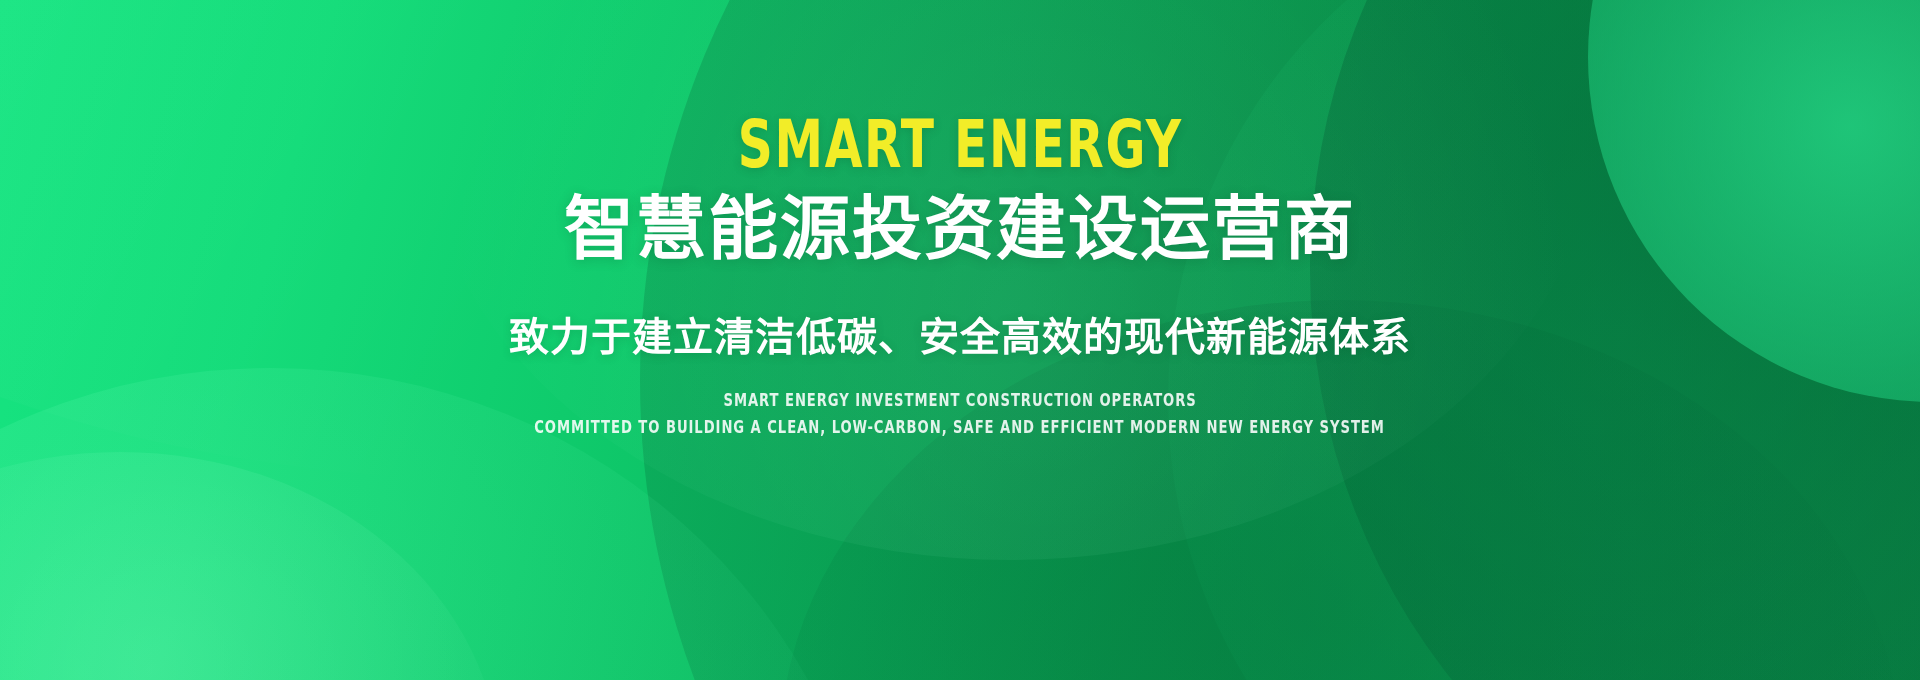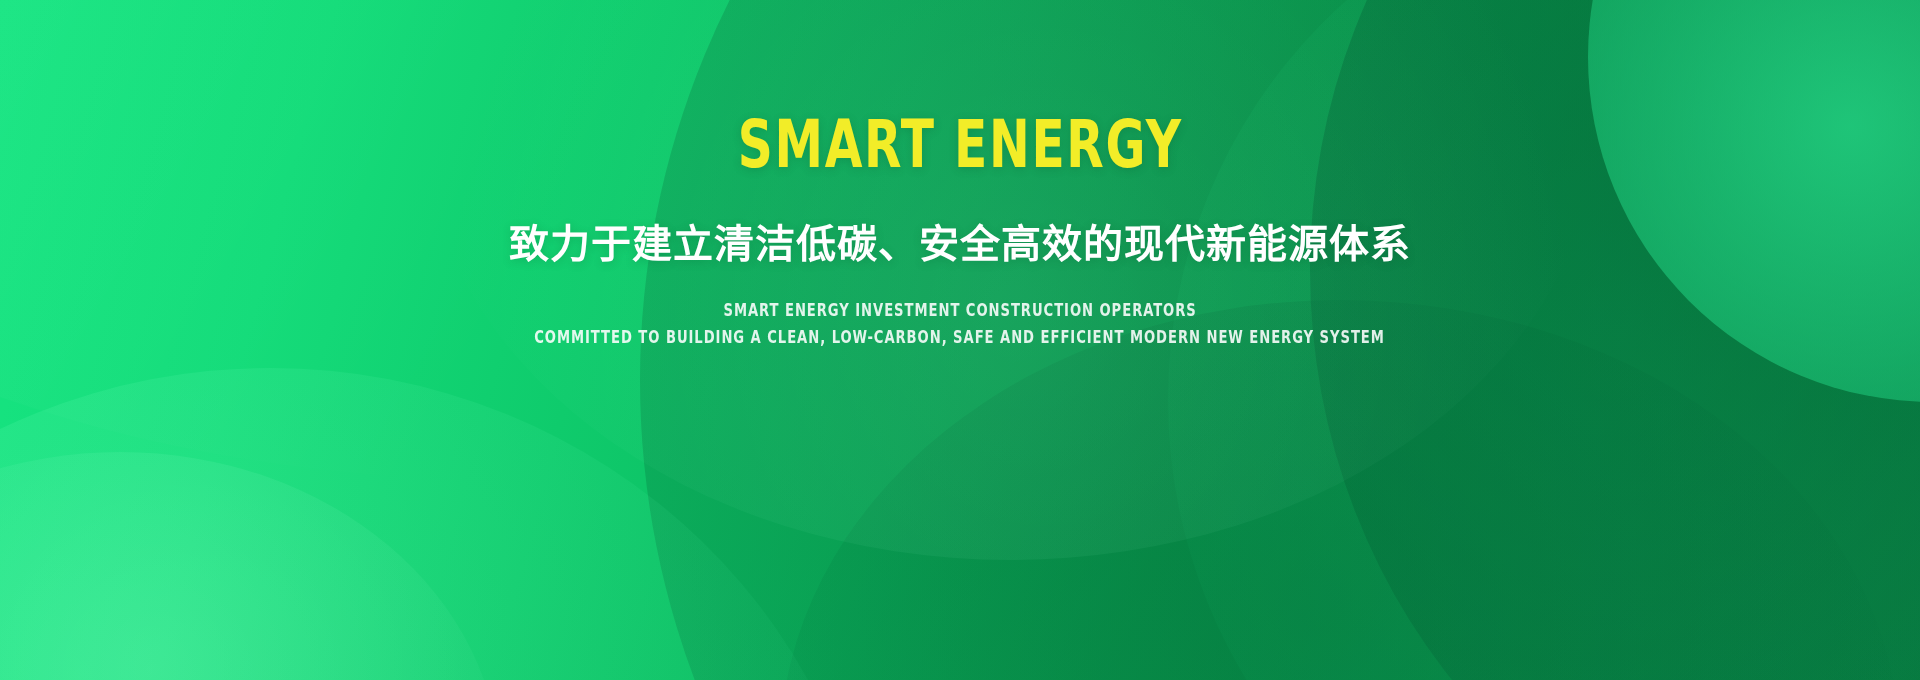--- a/index.html
+++ b/index.html
@@ -146,21 +146,21 @@
     font-weight: 700;
     letter-spacing: 2px;
     line-height: 1.12;
     color: #FFFFFF;
     margin: 12px 0 0 0;
     text-shadow: 0 2px 12px rgba(0,70,35,0.22);
     white-space: nowrap;
   }
 
   #subtitle-cn {
-    font-family: Liberation Mono, monospace;
+    font-family: Liberation Serif, serif;
     font-size: 40px;
     font-weight: 700;
     letter-spacing: 1px;
     line-height: 1.2;
     color: #FFFFFF;
     margin: 46px 0 0 0;
     text-shadow: 0 2px 10px rgba(0,70,35,0.20);
     white-space: nowrap;
   }
 
@@ -191,20 +191,21 @@
   <div class="shape" id="shape-mint-topright"></div>
   <div class="shape" id="shape-dark-bottom"></div>
   <div class="shape" id="shape-lobe-left"></div>
   <div class="shape" id="shape-highlight-bottomleft"></div>
   <div class="shape" id="shape-glow-center"></div>
 
   <div id="content">
 
     <h1 id="title-en">SMART ENERGY</h1>
 
+    <h2 id="title-cn">智慧能源投资建设运营商</h2>
 
     <p id="subtitle-cn">致力于建立清洁低碳、安全高效的现代新能源体系</p>
 
     <p class="subtitle-en" id="subtitle-en-1">SMART ENERGY INVESTMENT CONSTRUCTION OPERATORS</p>
 
     <p class="subtitle-en" id="subtitle-en-2">COMMITTED TO BUILDING A CLEAN, LOW-CARBON, SAFE AND EFFICIENT MODERN NEW ENERGY SYSTEM</p>
 
   </div>
 </div>
 

